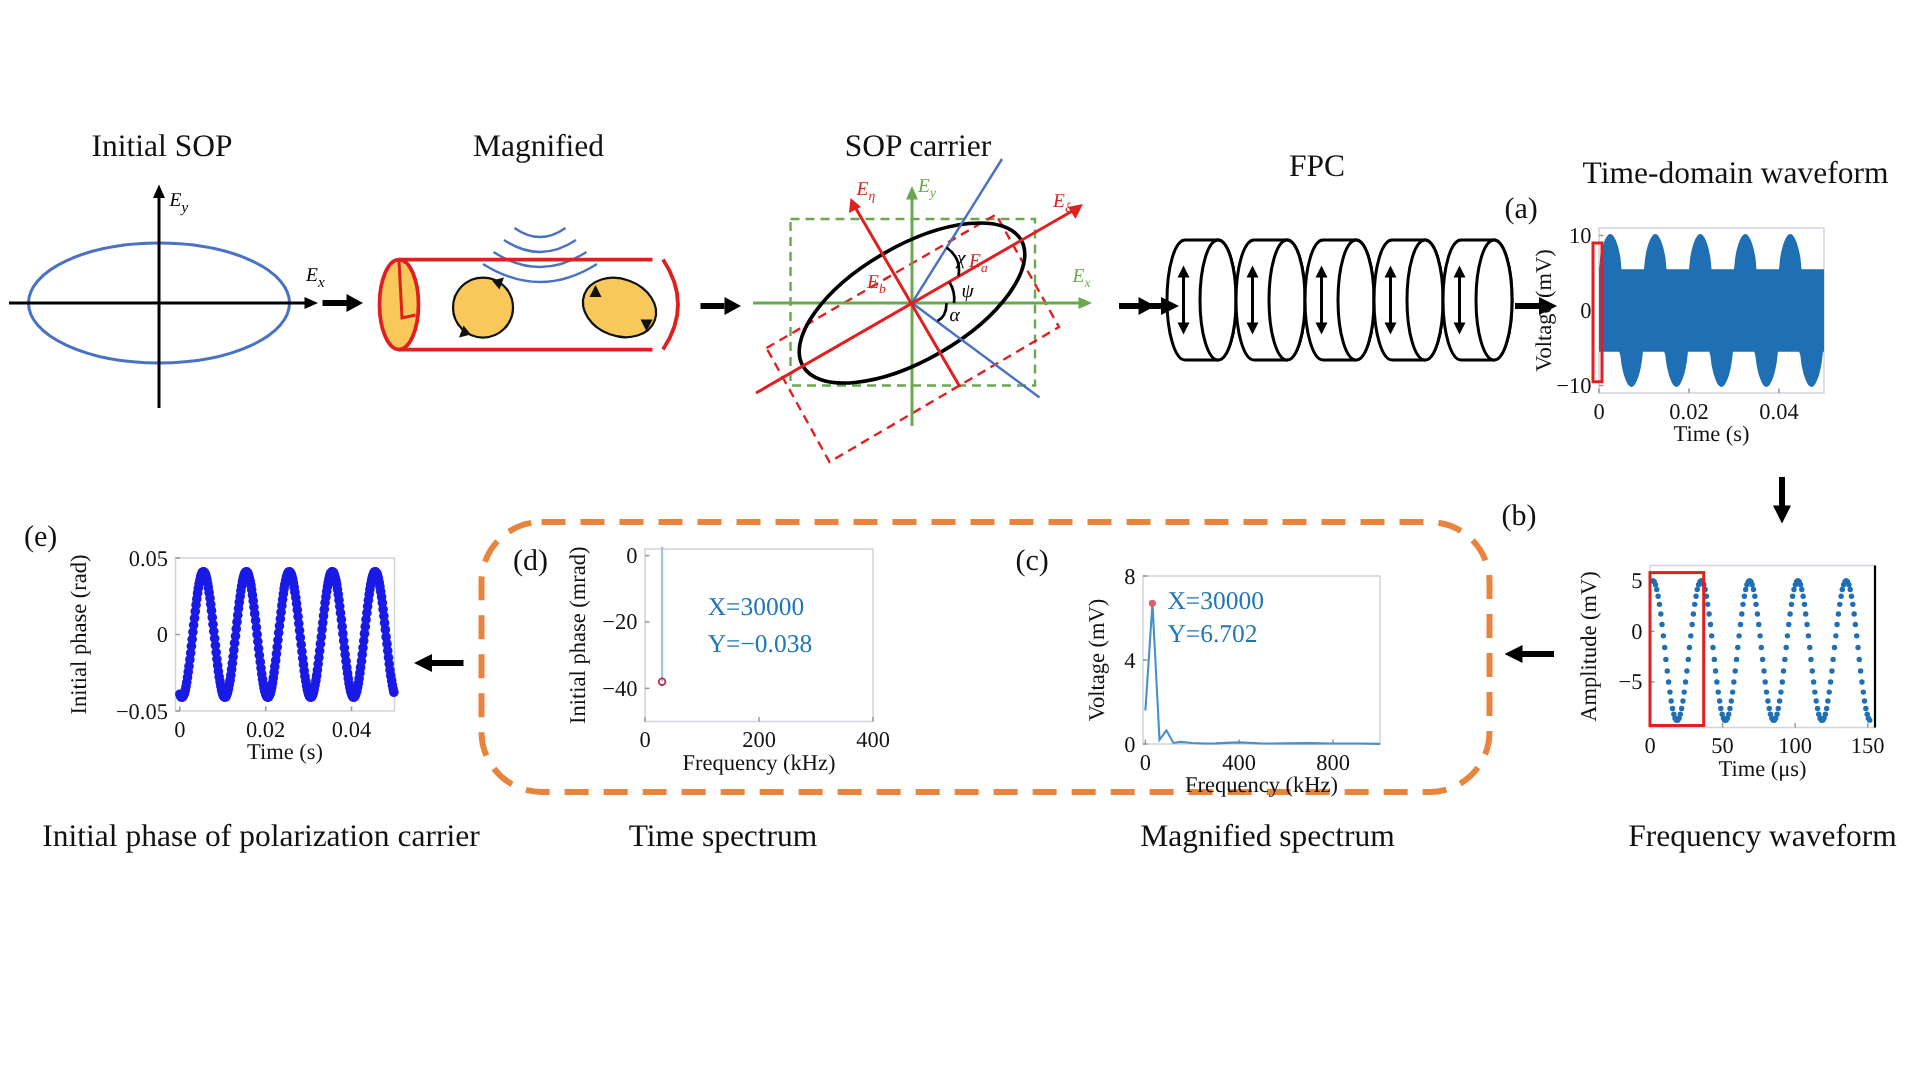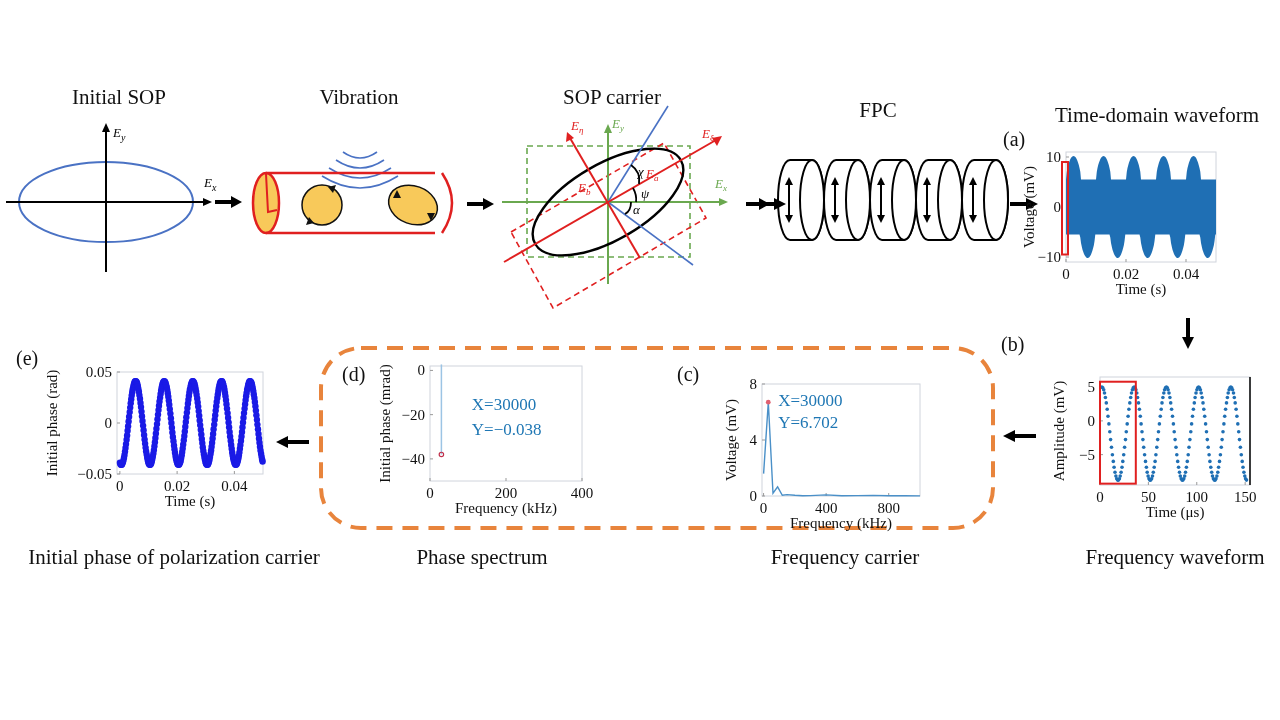--- a/index.html
+++ b/index.html
@@ -10,35 +10,35 @@
   .panel-label { position: absolute; font-size: 20px; }
   svg { position: absolute; overflow: visible; }
   .tick { font-family: "Liberation Serif", serif; font-size: 15px; fill: #111; }
   .axlabel { font-family: "Liberation Serif", serif; font-size: 15px; fill: #111; }
   .dt { font-family: "Liberation Serif", serif; font-size: 17px; fill: #1f77b4; }
   .math { font-family: "Liberation Serif", serif; font-style: italic; font-size: 13px; }
 </style>
 </head>
 <body>
 
-<div class="stage-title" style="left:119px;top:85px">Initial SOP</div>
-<div class="stage-title" style="left:359px;top:85px">Vibration</div>
+<div class="stage-title" style="left:108px;top:85px">Initial SOP</div>
+<div class="stage-title" style="left:359px;top:85px">Magnified</div>
 <div class="stage-title" style="left:612px;top:85px">SOP carrier</div>
 <div class="stage-title" style="left:878px;top:98px">FPC</div>
 <div class="stage-title" style="left:1157px;top:103px">Time-domain waveform</div>
 
 <div class="panel-label" style="left:1003px;top:128px">(a)</div>
 <div class="panel-label" style="left:1001px;top:333px">(b)</div>
 <div class="panel-label" style="left:677px;top:363px">(c)</div>
 <div class="panel-label" style="left:342px;top:363px">(d)</div>
 <div class="panel-label" style="left:16px;top:347px">(e)</div>
 
 <div class="caption" style="left:1175px;top:545px">Frequency waveform</div>
-<div class="caption" style="left:845px;top:545px">Frequency carrier</div>
-<div class="caption" style="left:482px;top:545px">Phase spectrum</div>
+<div class="caption" style="left:845px;top:545px">Magnified spectrum</div>
+<div class="caption" style="left:482px;top:545px">Time spectrum</div>
 <div class="caption" style="left:174px;top:545px">Initial phase of polarization carrier</div>
 
 <svg style="left:0;top:115px" width="240" height="170">
   <g>
     <ellipse cx="106" cy="87" rx="87" ry="40" fill="none" stroke="#4a72c4" stroke-width="2"></ellipse>
   </g>
   <line x1="6" y1="87" x2="206" y2="87" stroke="#000" stroke-width="2"></line>
   <polygon points="212,87 203,83 203,91" fill="#000"></polygon>
   <line x1="106" y1="157" x2="106" y2="14" stroke="#000" stroke-width="2"></line>
   <polygon points="106,8 102,17 110,17" fill="#000"></polygon>

